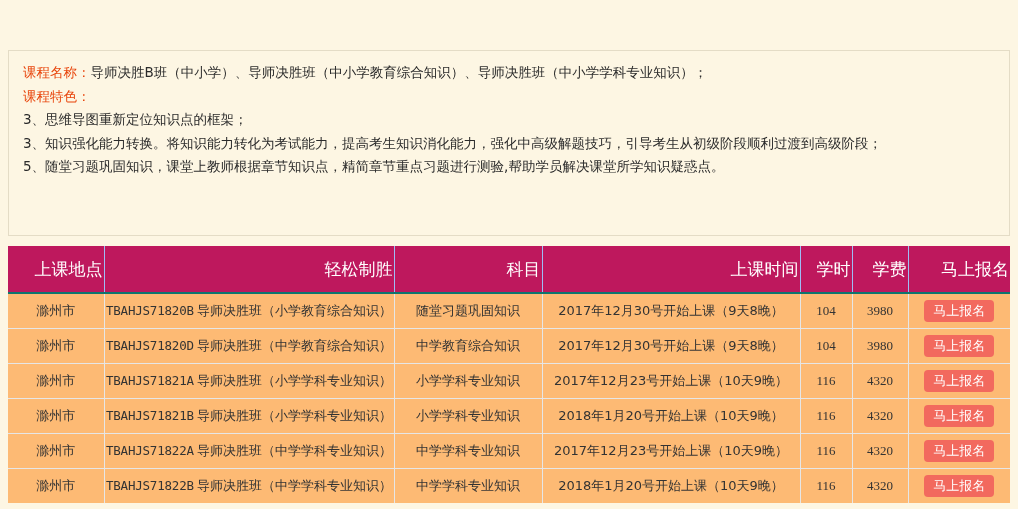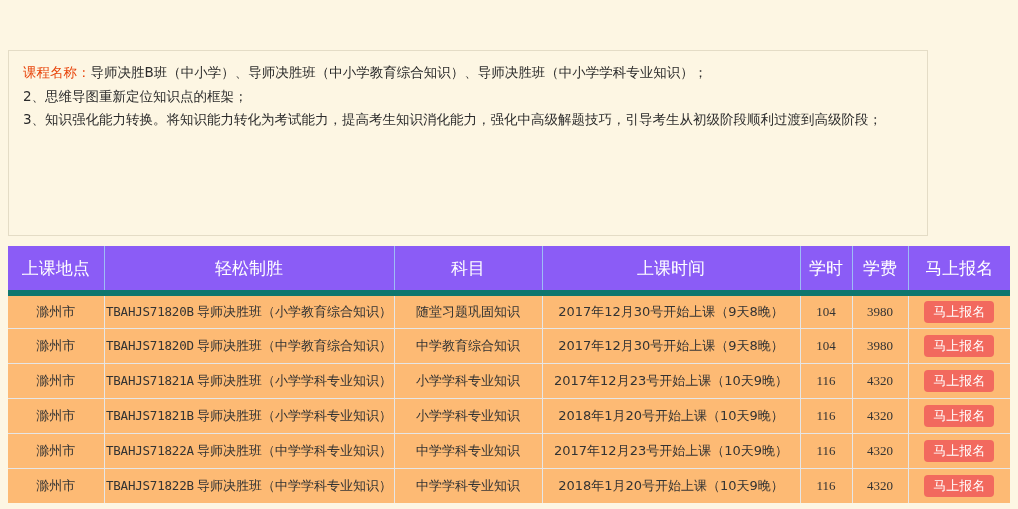--- a/index.html
+++ b/index.html
@@ -25,21 +25,21 @@
     line-height:38px;
     height:38px;
     padding:0 12px 0 14px;
     letter-spacing:0.5px;
     white-space:nowrap;
     font-family:"DejaVu Sans","Liberation Sans",sans-serif;
   }
 
   
   .desc-panel {
-    position:absolute; left:8px; top:50px; width:920px; height:186px;
+    position:absolute; left:8px; top:50px; width:1002px; height:186px;
     background:#fdf6e3;
     border:1px solid #e4dcc6;
     padding:10px 14px 0 14px;
   }
   .desc-line {
     font-size:13.5px;
     line-height:23.5px;
     color:#2b2b2b;
     white-space:nowrap;
     font-family:"DejaVu Sans","Liberation Sans",sans-serif;
@@ -51,28 +51,28 @@
   .table-wrap {
     position:absolute; left:8px; top:246px; width:1002px;
   }
   table.sched {
     border-collapse:collapse;
     width:1002px;
     table-layout:fixed;
     font-family:"DejaVu Sans","Liberation Sans",sans-serif;
   }
   table.sched thead th {
-    background:#8b5cf6;
+    background:#be185d;
     color:#ffffff;
     font-size:17px;
     font-weight:normal;
     height:47px;
-    text-align:center;
+    text-align:right;
     border-right:1px solid #9ebcf5;
-    border-bottom:6px solid #0f766e;
+    border-bottom:2px solid #0f766e;
     vertical-align:middle;
   }
   table.sched thead th:last-child { border-right:none; }
 
   table.sched tbody td {
     height:35px;
     font-size:13px;
     color:#333333;
     text-align:center;
     vertical-align:middle;
@@ -126,22 +126,24 @@
 <div id="page">
 
   <div class="banner-wrap">
     <span class="banner">导师决胜班：省时省心，直切重点，轻松制胜！</span>
   </div>
 
   <div class="desc-panel">
     <div class="desc-line">
       <span class="lbl-red">课程名称：</span><span>导师决胜B班（中小学）、导师决胜班（中小学教育综合知识）、导师决胜班（中小学学科专业知识）；</span>
     </div>
-    <div class="desc-line">2、思维导图重新定位知识点的框架；</div>
+    <div class="desc-line lbl-red2">课程特色：</div>
+    <div class="desc-line">3、思维导图重新定位知识点的框架；</div>
     <div class="desc-line">3、知识强化能力转换。将知识能力转化为考试能力，提高考生知识消化能力，强化中高级解题技巧，引导考生从初级阶段顺利过渡到高级阶段；</div>
+    <div class="desc-line">5、随堂习题巩固知识，课堂上教师根据章节知识点，精简章节重点习题进行测验,帮助学员解决课堂所学知识疑惑点。</div>
   </div>
 
   <div class="table-wrap">
     <table class="sched">
       <colgroup>
         <col class="c-loc">
           <col class="c-class">
           <col class="c-subj">
         <col class="c-time">
           <col class="c-hours">

